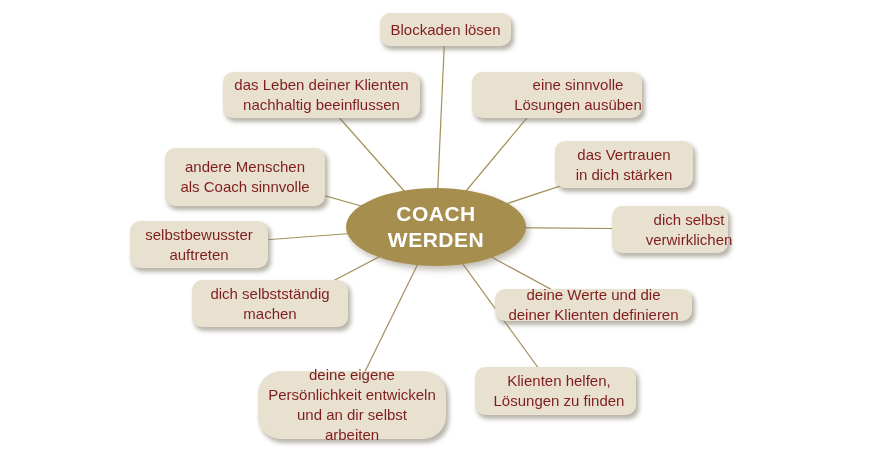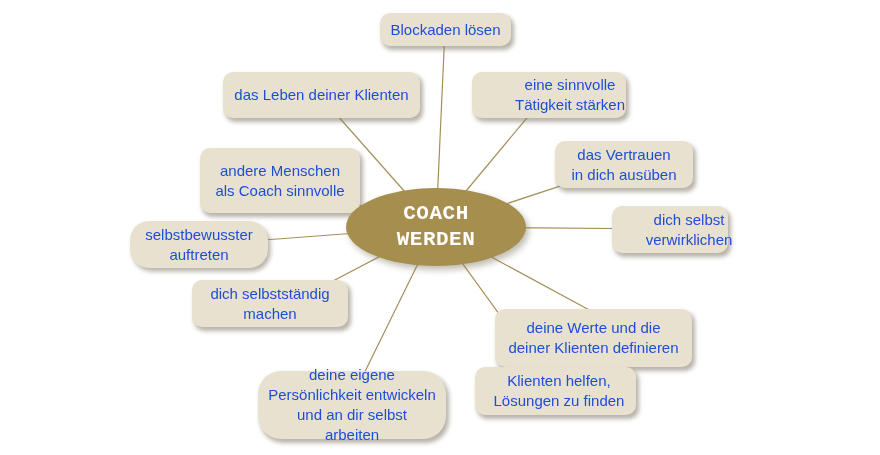--- a/index.html
+++ b/index.html
@@ -34,21 +34,21 @@
     box-shadow: 2.5px 3.5px 4px rgba(125, 118, 100, 0.55);
     display: flex;
     flex-direction: column;
     align-items: center;
     justify-content: center;
     padding: 2px 6px;
   }
   .node .nl {
     font-size: 15px;
     line-height: 20px;
-    color: #1d4ed8;
+    color: #7f1d1d;
     text-align: center;
     white-space: nowrap;
   }
   .center-ellipse {
     position: absolute;
     left: 346px;
     top: 188px;
     width: 180px;
     height: 78px;
     background: #a68f4e;
@@ -59,21 +59,20 @@
     align-items: center;
     justify-content: center;
   }
   .center-ellipse .cl {
     font-size: 21px;
     line-height: 26px;
     font-weight: bold;
     letter-spacing: 0.5px;
     color: #ffffff;
     text-align: center;
-    font-family: Liberation Mono, monospace;
   }
 </style>
 </head>
 <body>
 
 <div class="canvas">
 
   <svg class="connectors" viewBox="0 0 880 455">
     <line x1="436" y1="227" x2="445" y2="29"></line>
     <line x1="436" y1="227" x2="546" y2="95"></line>
@@ -85,36 +84,36 @@
     <line x1="436" y1="227" x2="270" y2="314"></line>
     <line x1="436" y1="227" x2="198" y2="245"></line>
     <line x1="436" y1="227" x2="244" y2="173"></line>
     <line x1="436" y1="227" x2="321" y2="97"></line>
   </svg>
 
   <div class="node" style="left:380px; top:13px; width:131px; height:33px;">
     <div class="nl">Blockaden lösen</div>
   </div>
 
-  <div class="node" style="left:472px; top:72px; width:154px; height:46px;padding-left:48px;">
+  <div class="node" style="left:472px; top:72px; width:170px; height:46px;padding-left:48px;">
     <div class="nl">eine sinnvolle</div>
-    <div class="nl">Tätigkeit stärken</div>
+    <div class="nl">Lösungen ausüben</div>
   </div>
 
   <div class="node" style="left:555px; top:141px; width:138px; height:47px;">
     <div class="nl">das Vertrauen</div>
-    <div class="nl">in dich ausüben</div>
+    <div class="nl">in dich stärken</div>
   </div>
 
   <div class="node" style="left:612px; top:206px; width:116px; height:47px;padding-left:44px;">
     <div class="nl">dich selbst</div>
     <div class="nl">verwirklichen</div>
   </div>
 
-  <div class="node" style="left:495px; top:289px; width:197px; height:58px;margin-top:20px;">
+  <div class="node" style="left:495px; top:289px; width:197px; height:32px;">
     <div class="nl">deine Werte und die</div>
     <div class="nl">deiner Klienten definieren</div>
   </div>
 
   <div class="node" style="left:475px; top:367px; width:161px; height:48px;padding-left:13px;">
     <div class="nl">Klienten helfen,</div>
     <div class="nl">Lösungen zu finden</div>
   </div>
 
   <div class="node" style="left:258px; top:371px; width:188px; height:68px;border-radius:23px;">
@@ -122,32 +121,33 @@
     <div class="nl">Persönlichkeit entwickeln</div>
     <div class="nl">und an dir selbst</div>
     <div class="nl">arbeiten</div>
   </div>
 
   <div class="node" style="left:192px; top:280px; width:156px; height:47px;">
     <div class="nl">dich selbstständig</div>
     <div class="nl">machen</div>
   </div>
 
-  <div class="node" style="left:130px; top:221px; width:138px; height:47px;border-radius:19px;">
+  <div class="node" style="left:130px; top:221px; width:138px; height:47px;">
     <div class="nl">selbstbewusster</div>
     <div class="nl">auftreten</div>
   </div>
 
-  <div class="node" style="left:165px; top:148px; width:160px; height:65px;margin-left:35px;">
+  <div class="node" style="left:165px; top:148px; width:160px; height:58px;">
     <div class="nl">andere Menschen</div>
     <div class="nl">als Coach sinnvolle</div>
   </div>
 
   <div class="node" style="left:223px; top:72px; width:197px; height:46px;align-items:center;">
     <div class="nl">das Leben deiner Klienten</div>
+    <div class="nl">nachhaltig beeinflussen</div>
   </div>
 
   <div class="center-ellipse">
     <div class="cl">COACH</div>
     <div class="cl">WERDEN</div>
   </div>
 
 </div>
 
 </body></html>

